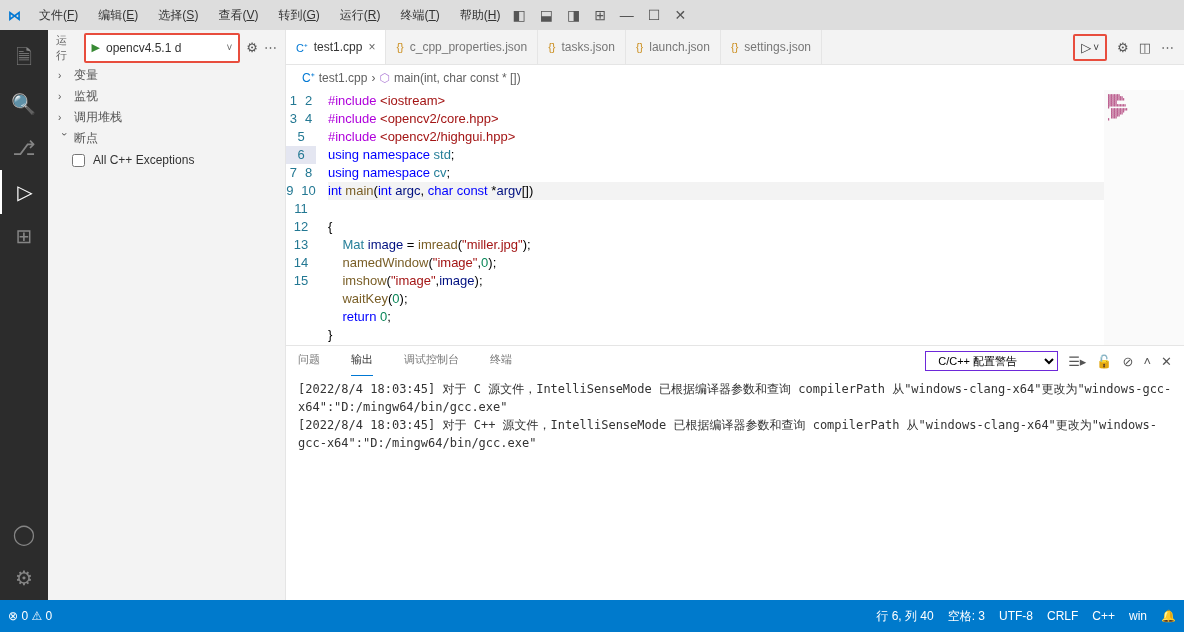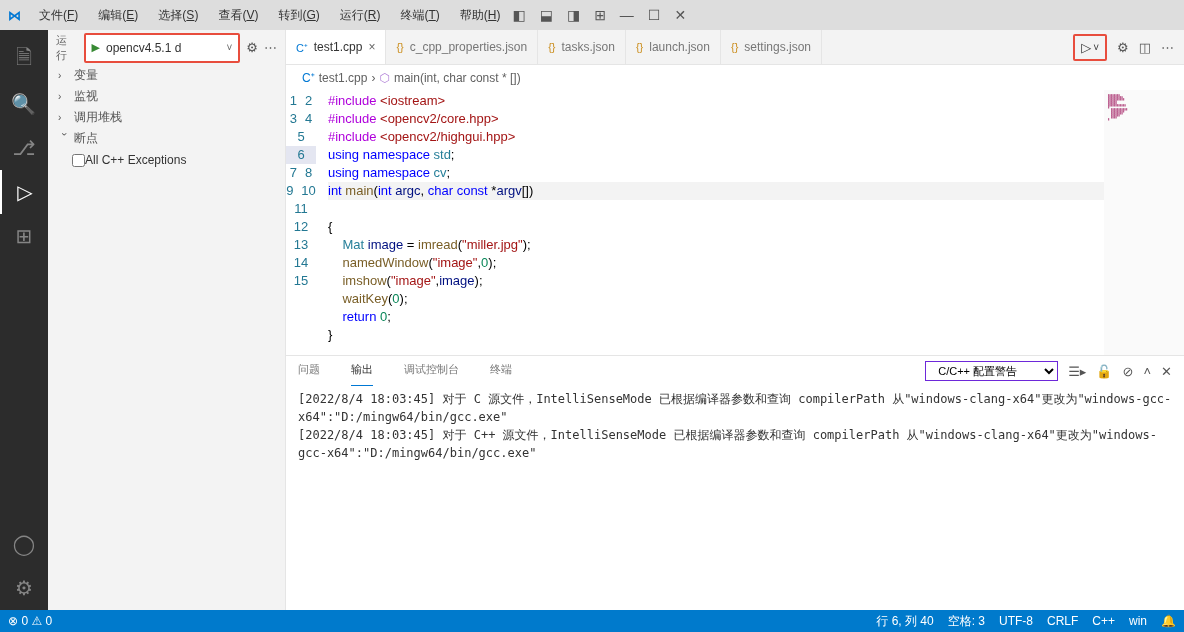--- a/index.html
+++ b/index.html
@@ -24,21 +24,21 @@
     .sidebar-top .label { font-size: 11px; color: #666; }
     .run-dropdown { border: 2.5px solid #e84d3d; border-radius: 2px; padding: 2px 6px; display: flex; align-items: center; gap: 6px; background: #fff; cursor: pointer; width: 160px; height: 30px; }
     .run-dropdown .play { color: #388a34; font-size: 11px; }
     .run-dropdown .text { font-size: 12px; flex: 1; }
     .run-dropdown .chev { color: #666; font-size: 10px; }
     .sidebar-top .gear { color: #555; cursor: pointer; }
     .sidebar-top .dots { color: #555; cursor: pointer; }
     .sidebar-section { padding: 2px 10px; font-size: 12px; color: #555; cursor: pointer; display: flex; align-items: center; gap: 4px; }
     .sidebar-section .arr { font-size: 10px; display: inline-block; width: 12px; }
     .sidebar-section.expanded .arr { transform: rotate(90deg); }
-    .sidebar-item { padding: 4px 24px; font-size: 12px; display: flex; align-items: center; gap: 0; }
+    .sidebar-item { padding: 4px 24px; font-size: 12px; display: flex; align-items: center; gap: 8px; }
     .sidebar-item input[type="checkbox"] { cursor: pointer; }
     
     .editor-area { flex: 1; display: flex; flex-direction: column; min-width: 0; background: #fff; }
     .tabs { height: 35px; display: flex; align-items: center; background: #f3f3f3; border-bottom: 1px solid #e5e5e5; }
     .tab { height: 100%; padding: 0 10px; display: flex; align-items: center; gap: 6px; font-size: 12px; cursor: pointer; border-right: 1px solid #e5e5e5; color: #777; }
     .tab.active { background: #fff; color: #333; }
     .tab .icon { font-size: 11px; }
     .tab .icon.cpp { color: #0078d4; }
     .tab .icon.json { color: #cb8e1e; }
     .tab .close { color: #666; font-size: 12px; }
@@ -70,21 +70,21 @@
     
     .panel { height: 255px; border-top: 1px solid #e5e5e5; display: flex; flex-direction: column; background: #fff; }
     .panel-tabs { height: 30px; display: flex; padding: 0 12px; gap: 31px; font-size: 11px; }
     .panel-tab { cursor: pointer; color: #777; padding: 6px 0; }
     .panel-tab.active { color: #333; border-bottom: 1px solid #0078d4; }
     .panel-tabs .panel-actions { margin-left: auto; display: flex; gap: 10px; align-items: center; }
     .panel-select { font-size: 11px; padding: 2px 24px 2px 8px; border: 1px solid #6d28d9; background: #fff; cursor: pointer; }
     .panel-icon { color: #555; cursor: pointer; font-size: 13px; }
     .panel-content { flex: 1; padding: 4px 12px; font-family: Consolas, monospace; font-size: 12px; line-height: 18px; color: #333; overflow: auto; white-space: pre-wrap; }
     
-    .statusbar { height: 22px; background: #007acc; color: #fff; display: flex; align-items: center; font-size: 12px; padding: 0 8px; gap: 14px; }
+    .statusbar { height: 32px; background: #007acc; color: #fff; display: flex; align-items: center; font-size: 12px; padding: 0 8px; gap: 14px; }
     .statusbar .sb-item { cursor: pointer; }
     .statusbar .spacer { flex: 1; }
   </style>
 </head>
 <body>
 
 <div class="titlebar">
   <span class="vs-icon">⋈</span>
   <span class="menu"><span>文件</span>(<u>F</u>)</span>
   <span class="menu"><span>编辑</span>(<u>E</u>)</span>

